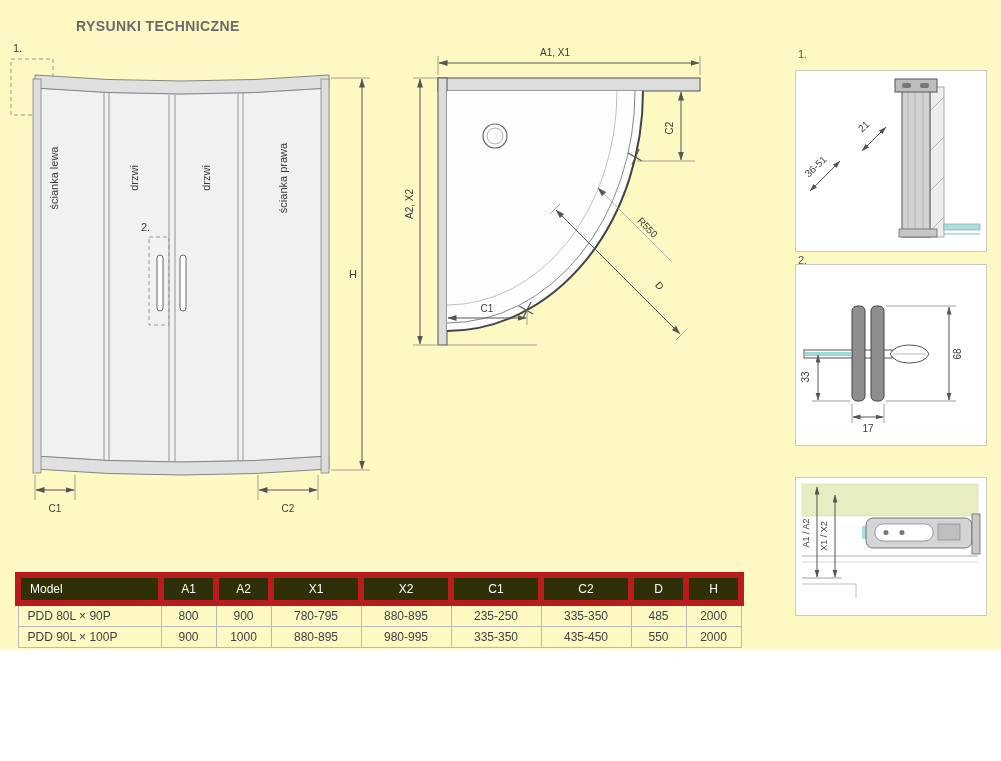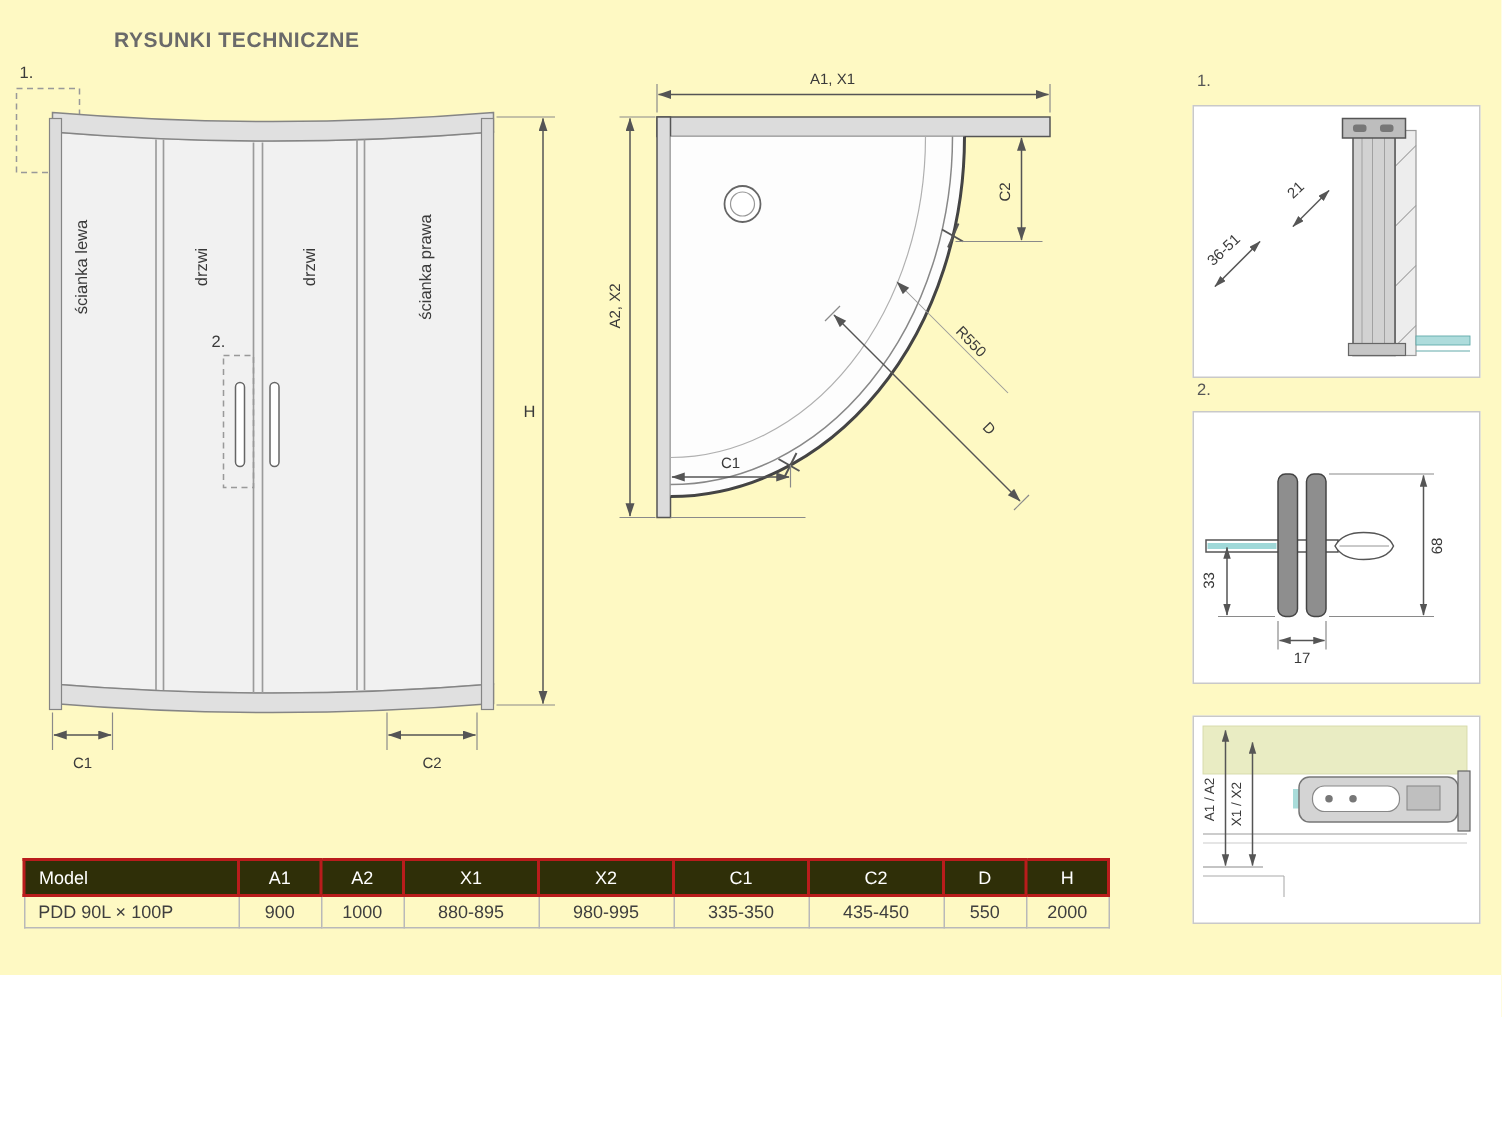--- a/index.html
+++ b/index.html
@@ -15,21 +15,21 @@
   svg text.t10 { font-size:10px; }
   svg text.t9  { font-size:9px; }
   .dash { fill:none; stroke:#999; stroke-dasharray:4 3; stroke-width:1; }
   .ext  { stroke:#8a8a8a; stroke-width:0.8; fill:none; }
   .dim  { stroke:#555; stroke-width:1; fill:none; }
   .thin { stroke:#999; stroke-width:0.7; fill:none; }
 
   table.dims { position:absolute; left:15px; top:572px; border-collapse:collapse;
                font-size:12px; table-layout:fixed; }
   table.dims th { background:#2f2f08; color:#ffffff; font-weight:normal;
-                  border:2px solid #b91c1c; padding:4px 16px; }
+                  border:6px solid #b91c1c; padding:4px 16px; }
   table.dims td { border:1px solid #b9b9b9; color:#3f3f3f; text-align:center; padding:3px 4px; }
   table.dims th.model, table.dims td.model { text-align:left; padding-left:9px; }
 </style>
 </head>
 <body>
 
 <div class="page">
 
   <div class="title">RYSUNKI TECHNICZNE</div>
 
@@ -200,21 +200,21 @@
         <text class="t10" transform="rotate(-43 70 58)" x="70" y="58" text-anchor="middle">21</text>
       </g>
       <g>
         <line class="dim" x1="14" y1="120" x2="44" y2="90" marker-start="url(#d1A)" marker-end="url(#d1A)"></line>
         <text class="t10" transform="rotate(-43 22 98)" x="22" y="98" text-anchor="middle">36-51</text>
       </g>
     </svg>
   </div>
 
   <div class="detail-marker" style="left:798px; top:254px">2.</div>
-  <div class="detail-box" style="left:795px; top:274px; width:190px; height:180px">
+  <div class="detail-box" style="left:795px; top:264px; width:190px; height:180px">
     <svg width="188" height="178" viewBox="0 0 188 178">
       <defs>
         <marker id="d2A" markerUnits="userSpaceOnUse" markerWidth="8" markerHeight="6" refX="7.5" refY="2.5" orient="auto-start-reverse">
           <path d="M0,0 L8,2.5 L0,5 Z" fill="#555"></path>
         </marker>
       </defs>
 
       <rect x="8" y="85" width="88" height="8" fill="#ffffff" stroke="#555" stroke-width="1"></rect>
       <rect x="9" y="87" width="46" height="4" fill="#9fd8d8"></rect>
 
@@ -303,20 +303,31 @@
         <th>X1</th>
         <th>X2</th>
         <th>C1</th>
         <th>C2</th>
         <th>D</th>
         <th>H</th>
       </tr>
     </thead>
     <tbody>
       <tr>
+        <td class="model">PDD 80L × 90P</td>
+        <td>800</td>
+        <td>900</td>
+        <td>780-795</td>
+        <td>880-895</td>
+        <td>235-250</td>
+        <td>335-350</td>
+        <td>485</td>
+        <td>2000</td>
+      </tr>
+      <tr>
         <td class="model">PDD 90L × 100P</td>
         <td>900</td>
         <td>1000</td>
         <td>880-895</td>
         <td>980-995</td>
         <td>335-350</td>
         <td>435-450</td>
         <td>550</td>
         <td>2000</td>
       </tr>

